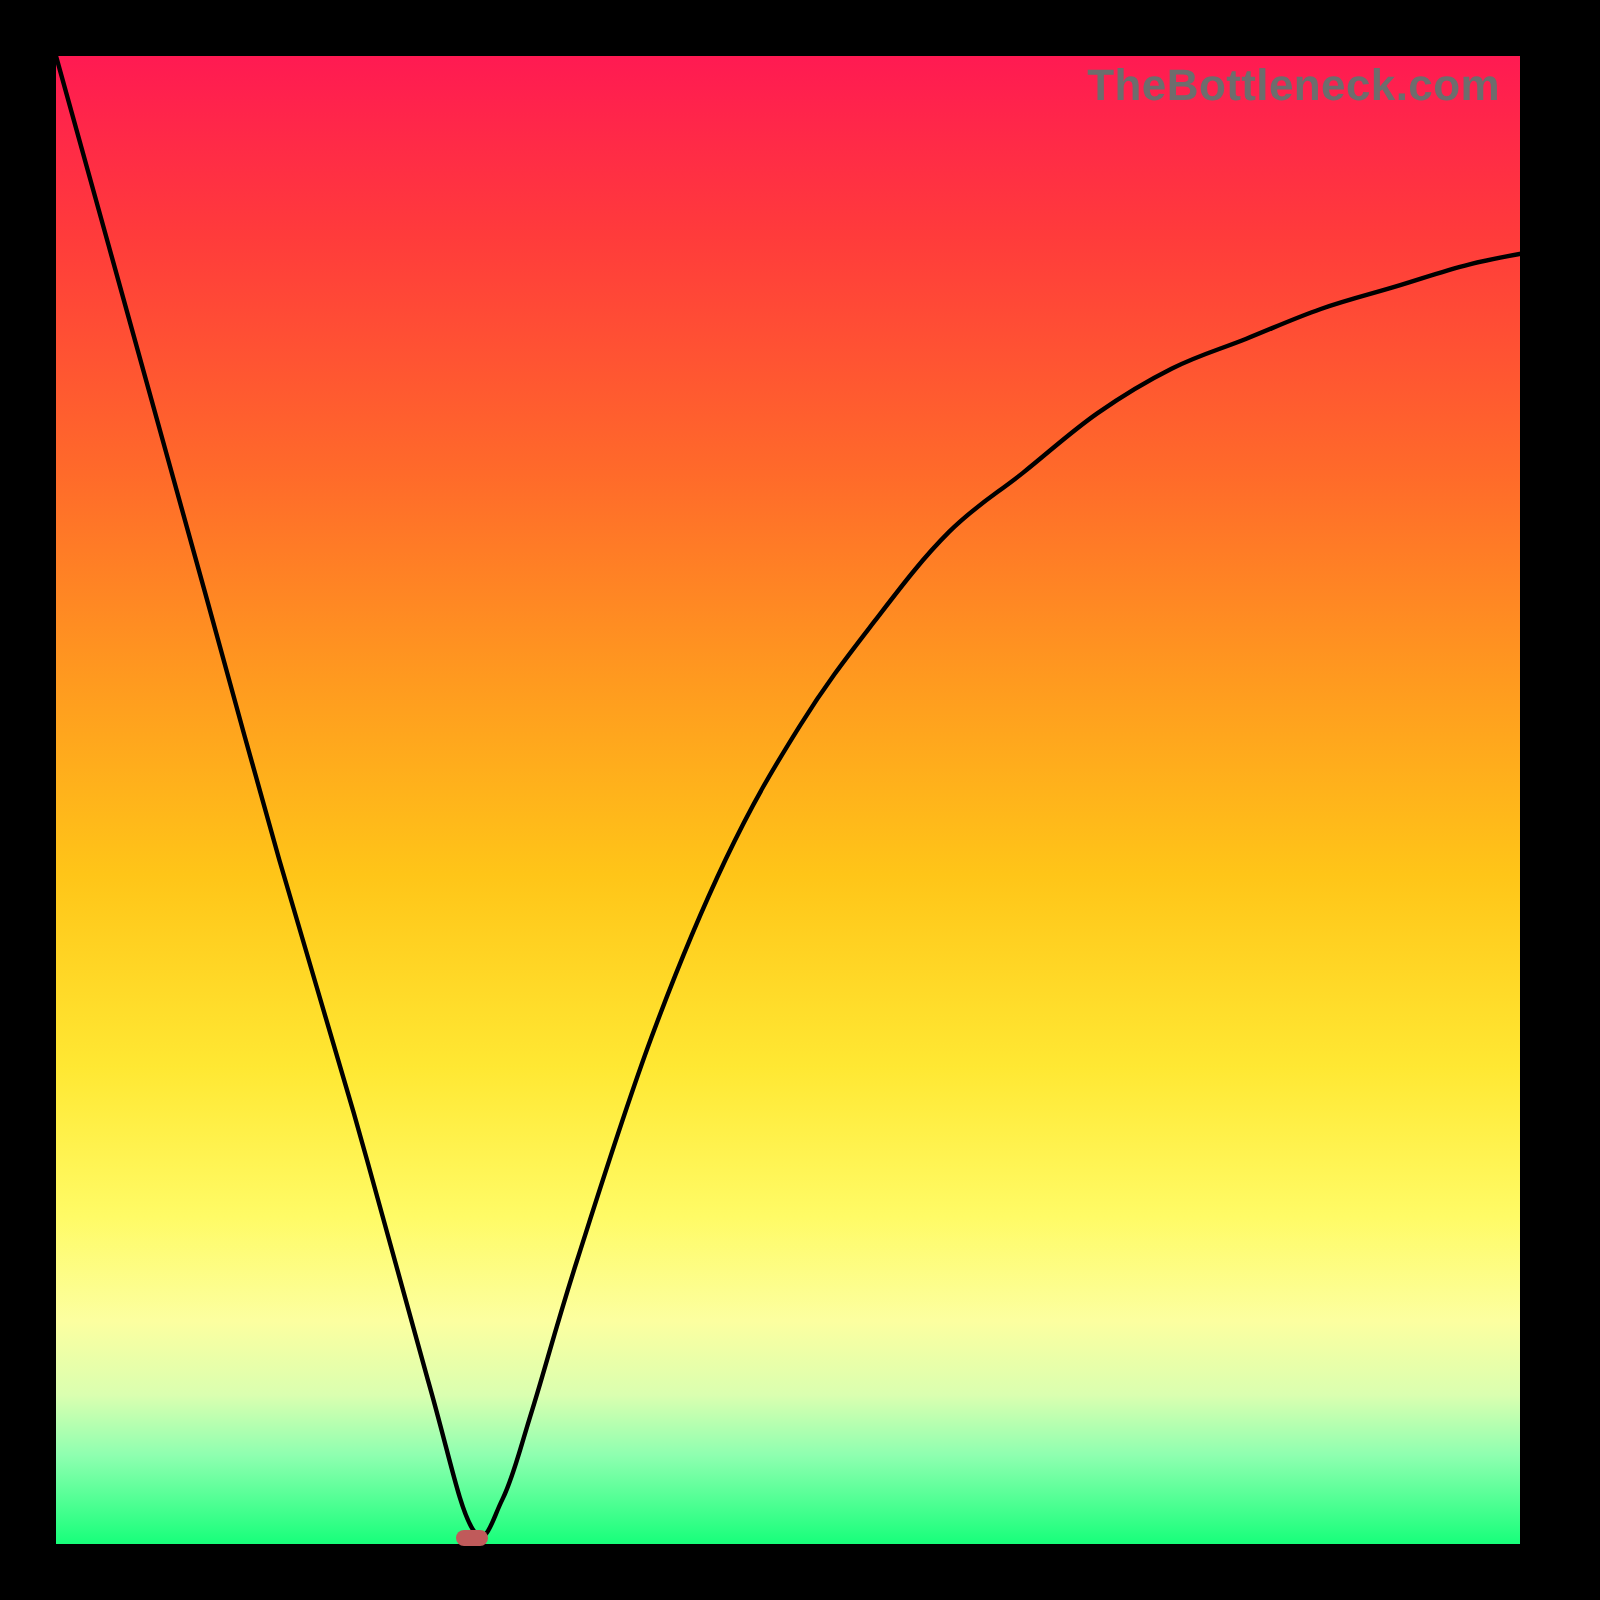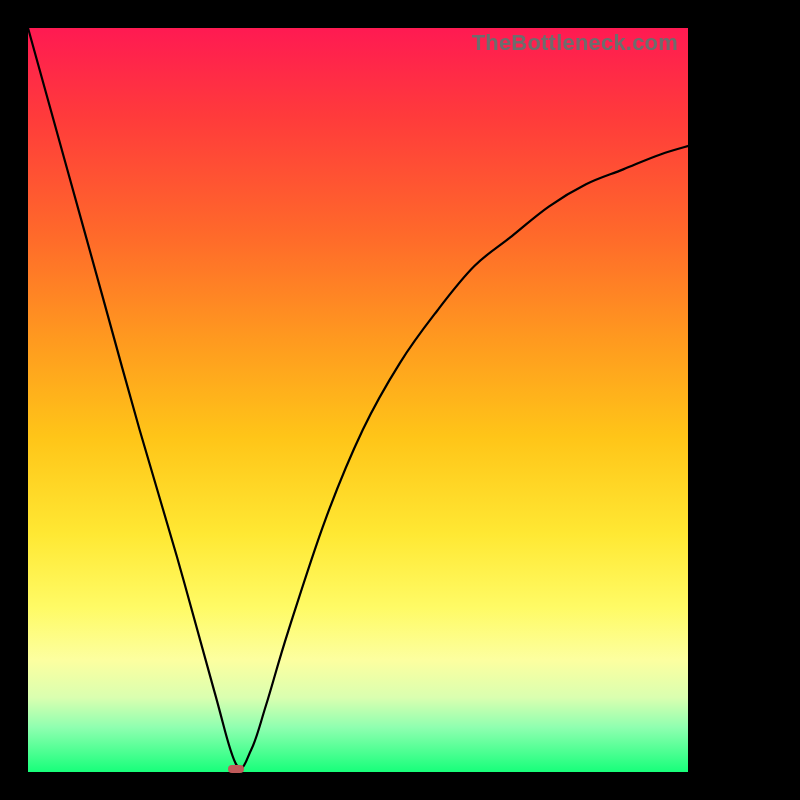--- a/index.html
+++ b/index.html
@@ -7,21 +7,21 @@
   .frame {
     position: absolute;
     top: 0; left: 0;
     width: 800px; height: 800px;
     background: #000;
   }
   .plot-area {
     position: absolute;
     top: 28px;
     left: 28px;
-    width: 660px;
+    width: 732px;
     height: 744px;
     background: linear-gradient(to bottom,
       #ff1a52 0%,
       #ff3b3b 12%,
       #ff6a2a 28%,
       #ff9a1f 42%,
       #ffc518 55%,
       #ffe833 68%,
       #fffb66 78%,
       #fcffa0 85%,

